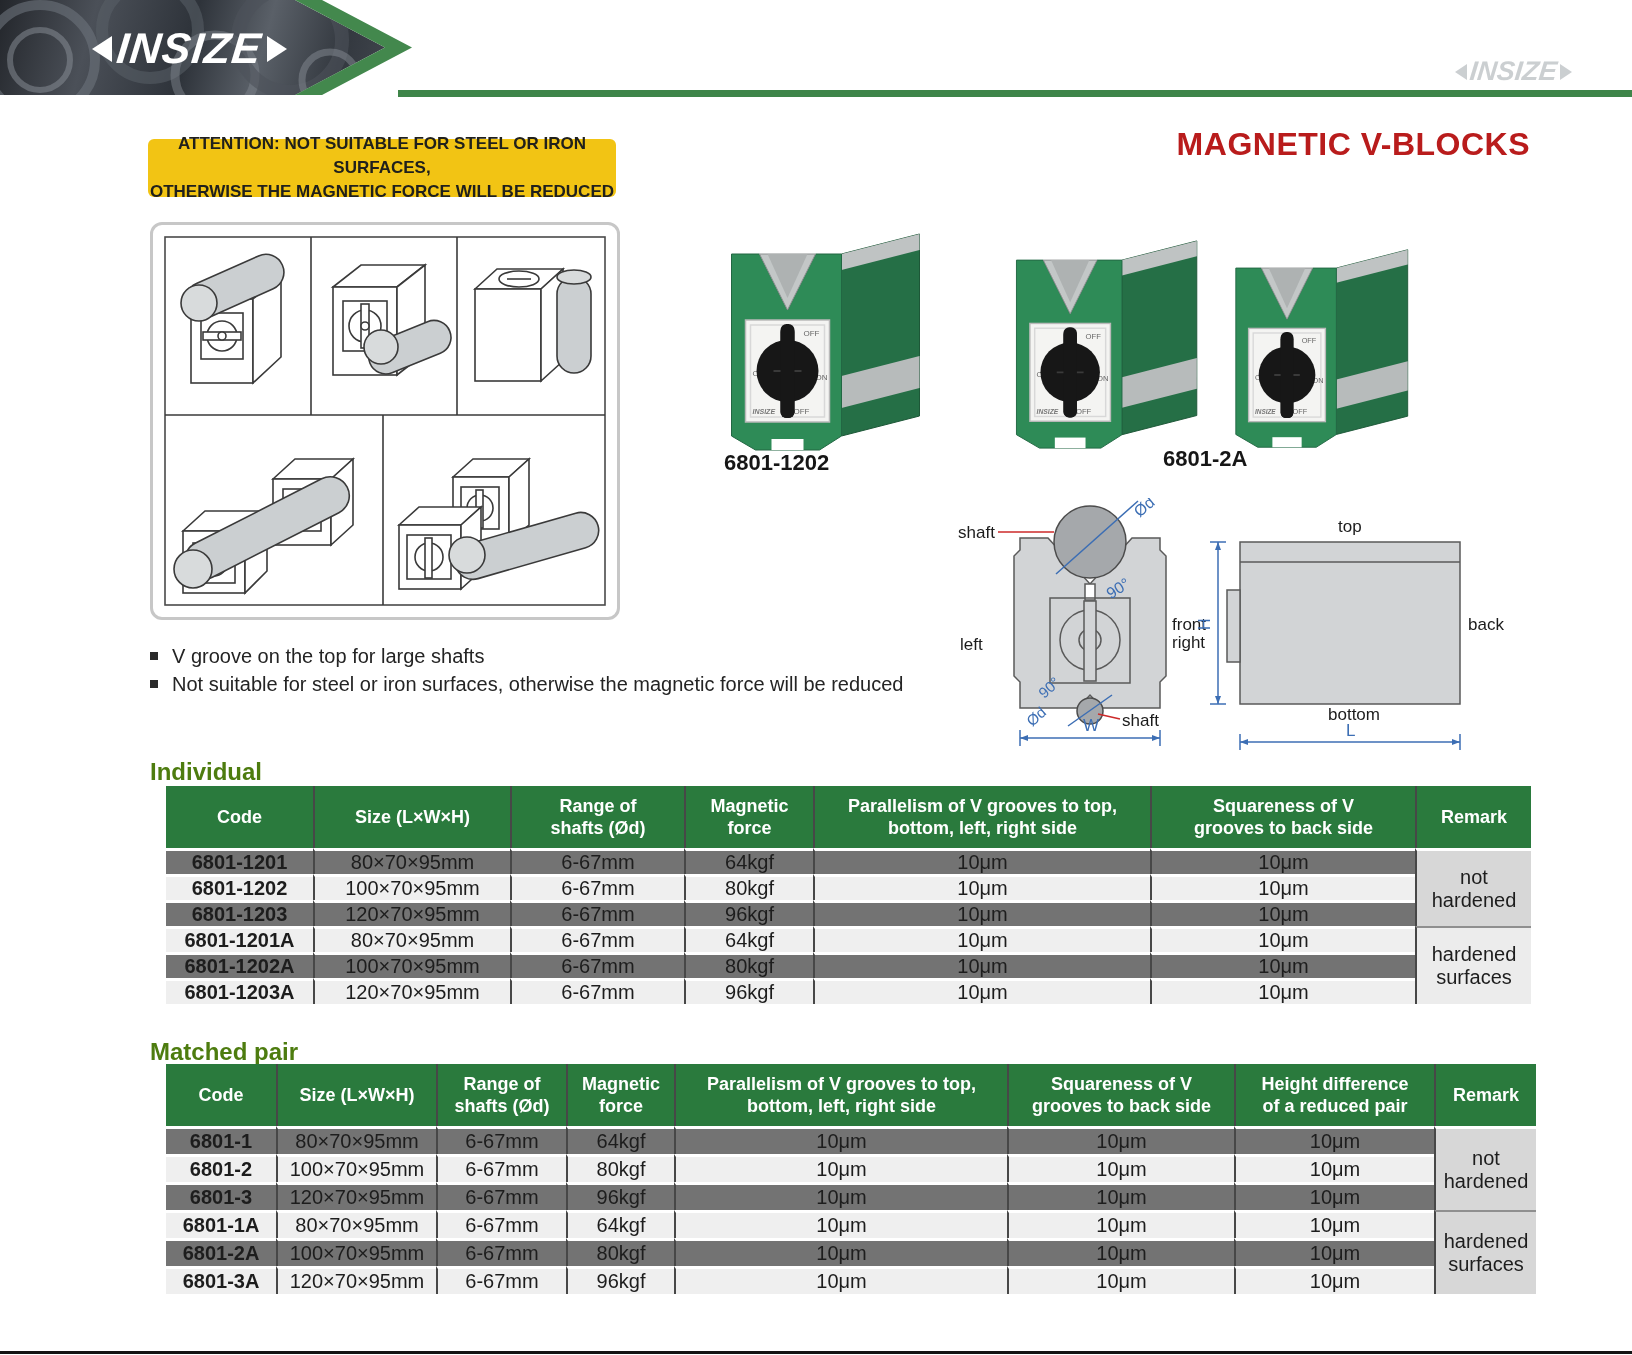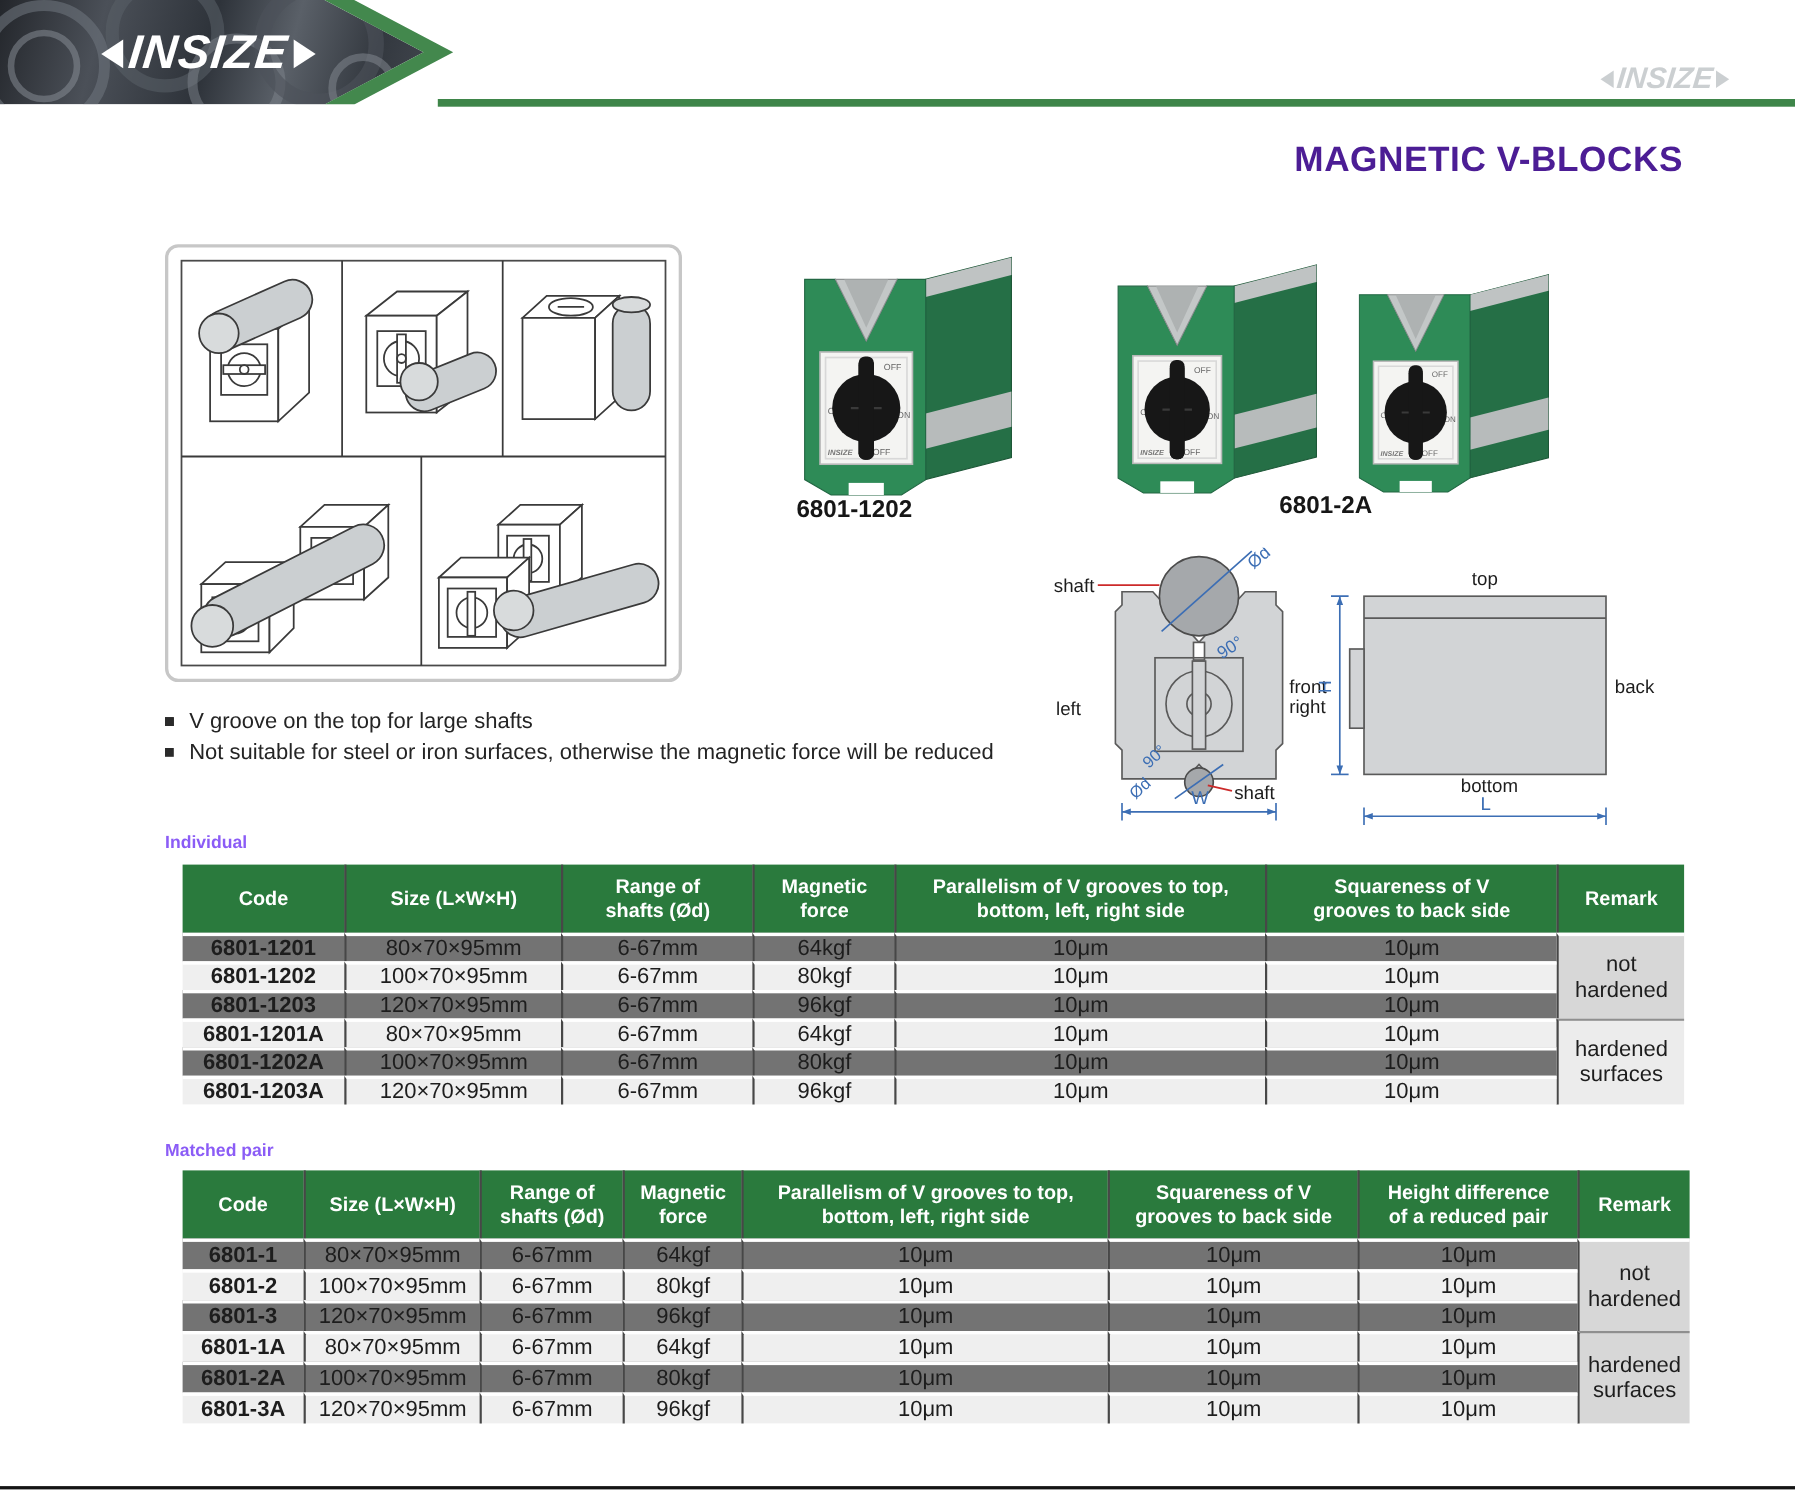--- a/index.html
+++ b/index.html
@@ -19,36 +19,36 @@
   .hdr-mark{position:absolute;left:1455px;top:56px;display:flex;align-items:center;gap:3px;opacity:.85;}
   .hdr-mark .txt{color:#c3c7ca;font-weight:bold;font-style:italic;font-size:27px;transform:skewX(-6deg);}
   .tri-l2{width:0;height:0;border-top:8px solid transparent;border-bottom:8px solid transparent;border-right:12px solid #c3c7ca;}
   .tri-r2{width:0;height:0;border-top:8px solid transparent;border-bottom:8px solid transparent;border-left:12px solid #c3c7ca;}
 
   
   .attention{position:absolute;left:148px;top:139px;width:468px;height:58px;background:#f2c414;
      border-radius:6px;display:flex;flex-direction:column;justify-content:center;align-items:center;
      font-weight:bold;font-size:17px;line-height:1.4;color:#20201c;text-align:center;}
   .page-title{position:absolute;left:1092px;top:126px;width:438px;text-align:right;
-     font-size:32px;font-weight:bold;letter-spacing:.5px;color:#4c1d95;}
+     font-size:32px;font-weight:bold;letter-spacing:.5px;color:#b91c1c;}
 
   
   .drawings{position:absolute;left:150px;top:222px;width:470px;height:398px;
      border:3px solid #c7c7c7;border-radius:12px;background:#fff;box-sizing:border-box;}
 
   
   .plabel{position:absolute;font-size:22px;font-weight:bold;color:#161616;}
 
   
   .features{position:absolute;left:150px;top:642px;width:840px;list-style:none;margin:0;padding:0;}
   .features li{position:relative;padding-left:22px;font-size:20px;line-height:28px;color:#242424;}
   .features li .sq{position:absolute;left:0;top:10px;width:8px;height:8px;background:#2a2a2a;}
 
   
-  .sec-title{position:absolute;left:150px;font-size:16px;font-weight:bold;color:#8b5cf6;}
+  .sec-title{position:absolute;left:150px;font-size:24px;font-weight:bold;color:#4d7c0f;}
   table.spec{position:absolute;left:166px;border-collapse:separate;border-spacing:0;table-layout:fixed;}
   table.spec th{background:#2a7a3d;color:#fff;font-weight:bold;font-size:18px;line-height:1.25;
      white-space:pre-line;text-align:center;vertical-align:middle;height:62px;padding:0 4px;box-sizing:border-box;}
   table.spec td{font-size:20px;text-align:center;vertical-align:middle;padding:0 4px;box-sizing:border-box;
      border-top:3px solid #fff;color:#1d1d1d;}
   table.spec th + th, table.spec td + td{border-left:2px solid #474747;}
   #individual-table td{height:26px;}
   #matched-table td{height:28px;}
   table.spec tr.odd td{background:#737373;}
   table.spec tr.even td{background:#efefef;}
@@ -86,20 +86,24 @@
     <span class="txt">INSIZE</span>
     <span class="tri-r"></span>
   </div>
   <div class="hdr-line"></div>
   <div class="hdr-mark">
     <span class="tri-l2"></span>
     <span class="txt">INSIZE</span>
     <span class="tri-r2"></span>
   </div>
 
+  <div class="attention">
+    <span>ATTENTION: NOT SUITABLE FOR STEEL OR IRON SURFACES,</span>
+    <span>OTHERWISE THE MAGNETIC FORCE WILL BE REDUCED</span>
+  </div>
   <div class="page-title">MAGNETIC V-BLOCKS</div>
 
   <div class="drawings">
     <svg width="464" height="392" viewBox="0 0 464 392" fill="none" stroke="#3a3a3a" stroke-width="1.6">
 
       <rect x="12" y="12" width="440" height="368" stroke="#4a4a4a"></rect>
       <line x1="158" y1="12" x2="158" y2="190"></line>
       <line x1="304" y1="12" x2="304" y2="190"></line>
       <line x1="12" y1="190" x2="452" y2="190"></line>
       <line x1="230" y1="190" x2="230" y2="380"></line>

